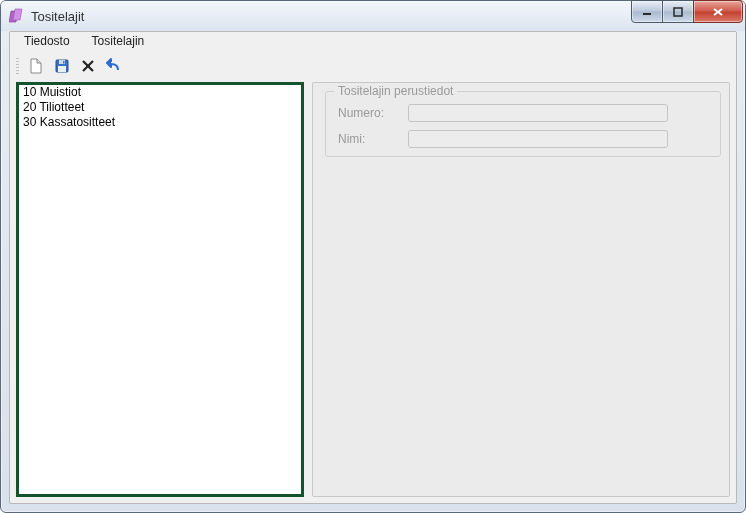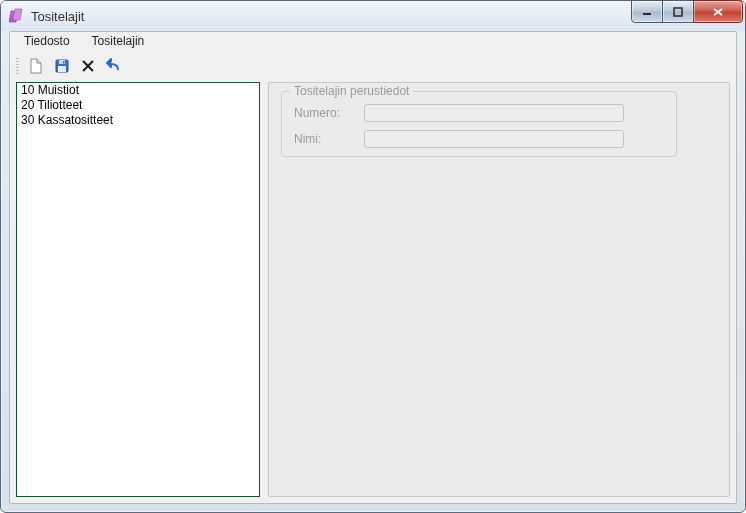--- a/index.html
+++ b/index.html
@@ -108,23 +108,23 @@
     align-items: center;
     justify-content: center;
   }
   .body-area {
     position: absolute;
     left: 6px; right: 6px; top: 50px; bottom: 6px;
     display: flex;
     gap: 8px;
   }
   .list-panel {
-    width: 244px;
+    width: 288px;
     background: #fff;
-    border: 1px solid #14532d;
+    border: 3px solid #14532d;
     box-sizing: border-box;
     overflow: auto;
   }
   .list-item {
     font-size: 12px;
     padding: 0 4px;
     line-height: 15px;
     color: #000;
     white-space: nowrap;
   }

